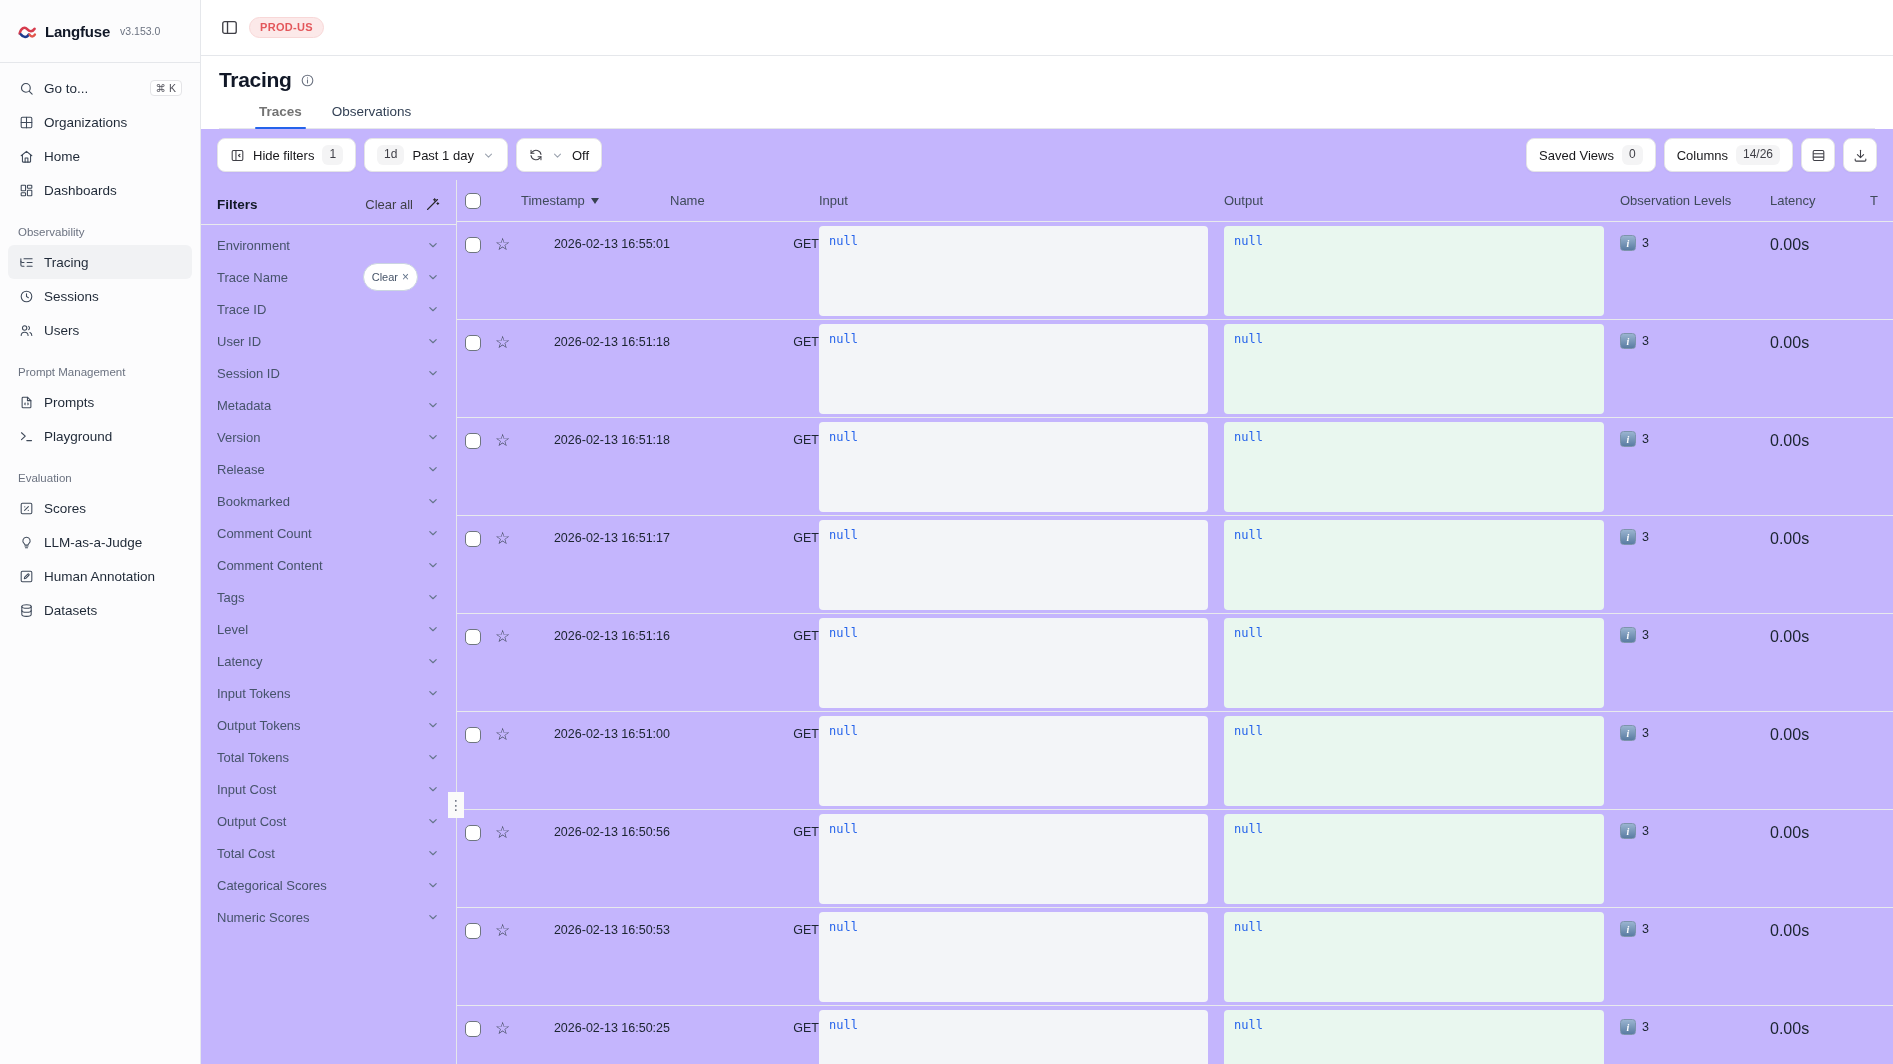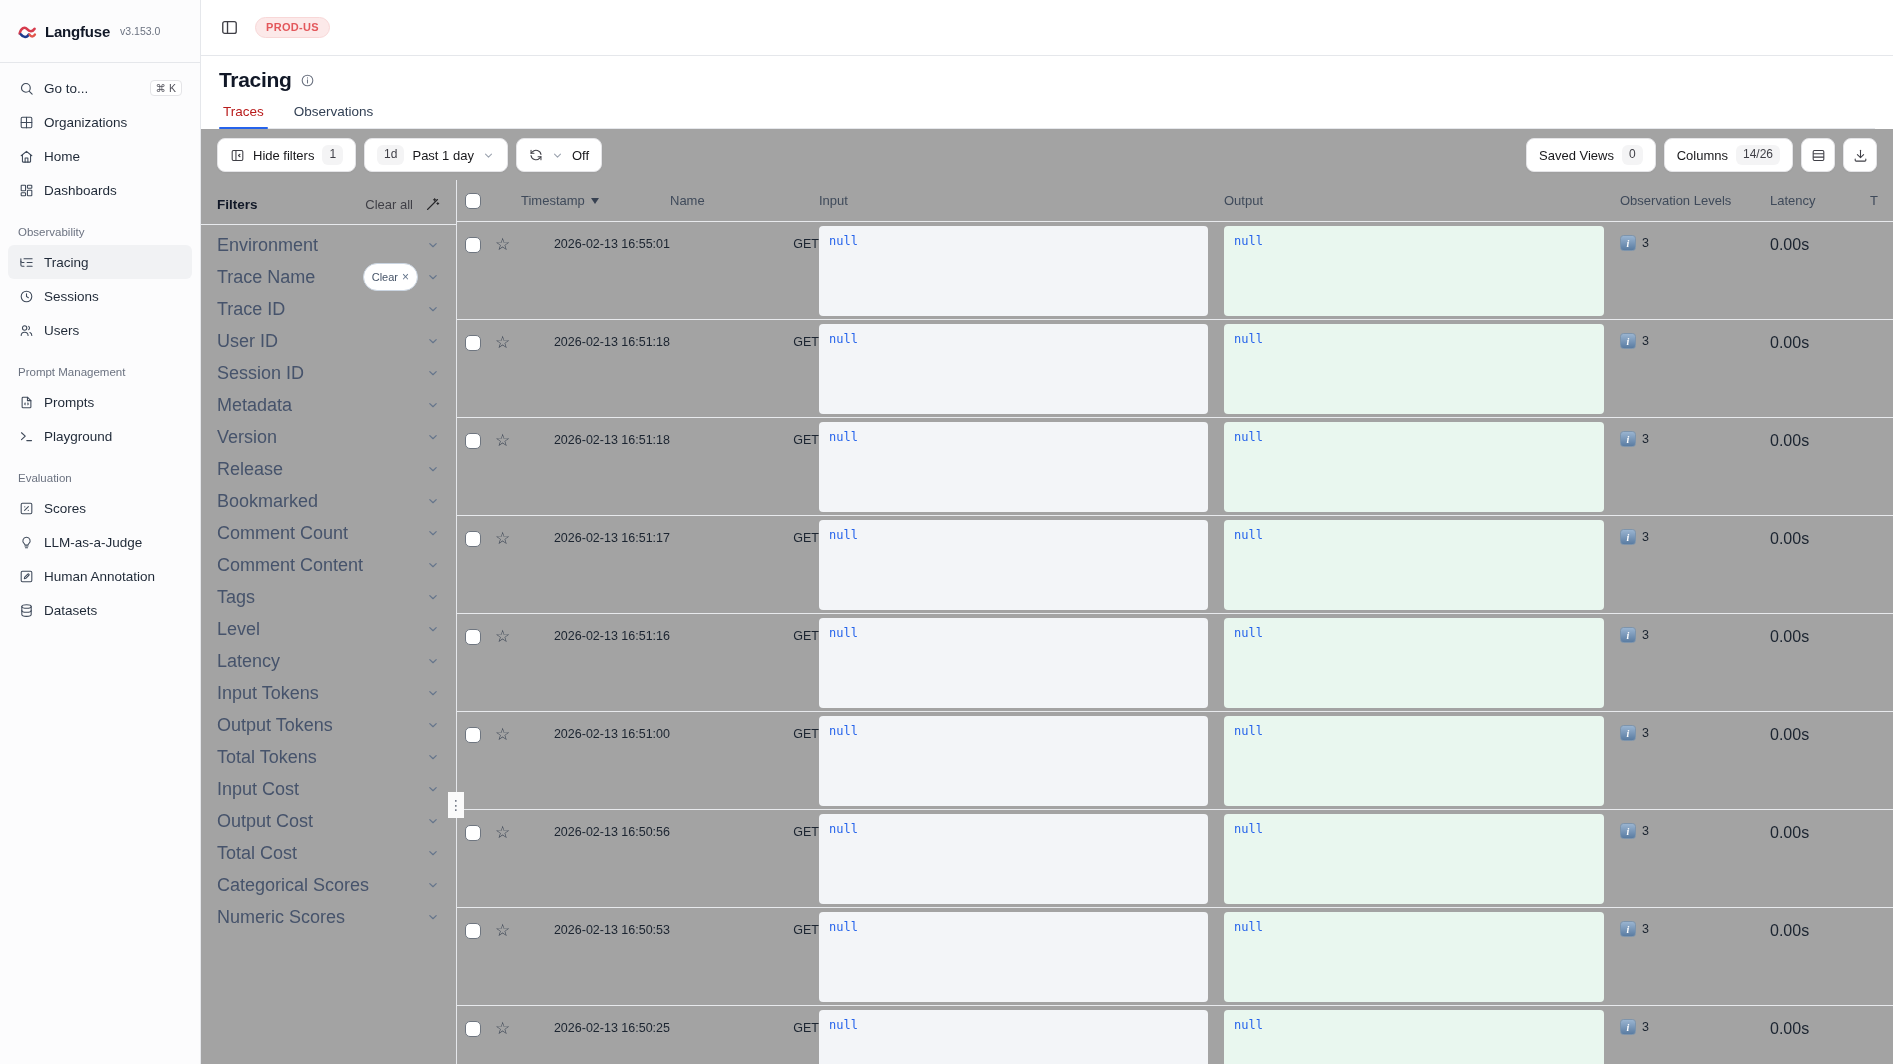--- a/index.html
+++ b/index.html
@@ -16,34 +16,34 @@
   .version { font-size:10.5px; color:#6b7280; margin-left:2px; }
   .nav { padding:8px; flex:1; overflow:hidden; }
   .nav-item { height:34px; display:flex; align-items:center; gap:10px; padding:0 10px; border-radius:6px; color:#1f2937; font-size:13.5px; cursor:pointer; }
   .nav-item.active { background:#f1f2f4; font-weight:500; }
   .nico { width:16px; height:16px; color:#3f4a5a; display:flex; align-items:center; justify-content:center; flex:none; }
   .nav-section { margin-top:12px; height:26px; display:flex; align-items:center; padding:0 10px; font-size:11.5px; color:#6b7280; }
   .kbd { margin-left:auto; border:1px solid #e4e4e7; background:#fff; border-radius:4px; font-size:10.5px; color:#52525b; padding:2px 5px; line-height:1; }
 
   
   .main { flex:1; min-width:0; display:flex; flex-direction:column; }
-  .topbar { height:56px; border-bottom:1px solid #e5e7eb; display:flex; align-items:center; padding:0 16px; gap:14px; background:#fff; }
+  .topbar { height:56px; border-bottom:1px solid #e5e7eb; display:flex; align-items:center; padding:0 16px; gap:8px; background:#fff; }
   .icon-ghost { width:24px; height:24px; display:flex; align-items:center; justify-content:center; color:#3f3f46; cursor:pointer; border-radius:5px; }
   .env-badge { background:#fce9e9; border:1px solid #f8d7d7; color:#e3575b; font-size:11px; font-weight:600; letter-spacing:.3px; border-radius:999px; padding:3px 10px; line-height:1.2; }
 
   .page-head { padding:12px 18px 0; background:#fff; }
   .title-row { display:flex; align-items:center; gap:8px; }
   .page-title { font-size:21px; font-weight:700; color:#111827; letter-spacing:-.3px; }
   .info-ic { color:#6b7280; cursor:pointer; }
   .tabs { display:flex; gap:26px; margin-top:12px; border-bottom:1px solid #e5e7eb; padding:0 2px; }
   .tab { font-size:13.5px; padding:0 2px 9px; color:#334155; font-weight:500; cursor:pointer; position:relative; }
-  .tab.active { color:#b91c1c; font-weight:400; }
+  .tab.active { color:#737373; font-weight:700;margin-left:36px; }
   .tab.active::after { content:""; position:absolute; left:-2px; right:-2px; bottom:-1px; height:2.5px; background:#2563eb; border-radius:2px; }
 
-  .content { flex:1; min-height:0; background:#a3a3a3; display:flex; flex-direction:column; }
+  .content { flex:1; min-height:0; background:#c4b5fd; display:flex; flex-direction:column; }
 
   
   .toolbar { padding:9px 16px 8px; display:flex; align-items:center; justify-content:space-between; gap:8px; }
   .tgroup { display:flex; align-items:center; gap:8px; }
   .btn { height:34px; background:#fff; border:1px solid #e4e4e7; border-radius:8px; display:flex; align-items:center; gap:8px; padding:0 12px; font-size:13px; color:#18181b; cursor:pointer; box-shadow:0 1px 2px rgba(0,0,0,.03); white-space:nowrap; }
   .btn .bicon { color:#3f3f46; }
   .count-chip { background:#f4f4f5; border-radius:6px; font-size:12px; color:#3f3f46; padding:2px 7px; line-height:1.3; }
   .searchbox { width:380px; height:34px; background:#fff; border:1px solid #e4e4e7; border-radius:8px; display:flex; align-items:center; padding:0 10px; gap:8px; box-shadow:0 1px 2px rgba(0,0,0,.03); }
   .searchbox input { border:none; outline:none; flex:1; font-size:13px; color:#18181b; font-family:inherit; background:transparent; min-width:0; }
   .searchbox input::placeholder { color:#9ca3af; }
@@ -54,21 +54,21 @@
   
   .body { flex:1; min-height:0; display:flex; }
 
   .filters-pane { width:256px; min-width:256px; border-right:1px solid #e5e7eb; padding:10px 16px 0; position:relative; }
   .filters-head { display:flex; align-items:center; height:28px; }
   .filters-title { font-size:13.5px; font-weight:600; color:#111827; }
   .clear-all { margin-left:auto; font-size:13px; color:#3f3f46; cursor:pointer; }
   .wand { margin-left:12px; color:#27272a; cursor:pointer; }
   .filters-sep { border:none; border-top:1px solid #e8eaed; margin:6px -16px 4px; }
   .filter-item { height:32px; display:flex; align-items:center; gap:8px; cursor:pointer; }
-  .filter-label { font-size:18px; color:#46536b; flex:1; white-space:nowrap; overflow:hidden; }
+  .filter-label { font-size:13px; color:#46536b; flex:1; white-space:nowrap; overflow:hidden; }
   .pill { border:1px solid #cbd5e1; border-radius:999px; background:#fff; font-size:11px; color:#475569; padding:6px 8px; display:flex; align-items:flex-end; gap:4px; line-height:1.2; cursor:pointer; flex:none; }
   .pill .x-ic::after { content:"×"; font-size:12px; color:#64748b; }
   .chev { color:#64748b; flex:none; }
   .pane-grip { position:absolute; right:-8px; top:612px; width:16px; height:26px; display:flex; align-items:center; justify-content:center; color:#6b7280; font-size:14px; background:#fafafa; cursor:col-resize; z-index:5; }
 
   
   .table-area { flex:1; min-width:0; overflow:hidden; }
   .trow { display:grid; grid-template-columns:38px 26px 149px 149px 405px 396px 150px 100px 1fr; align-items:start; }
   .thead { height:41px; align-items:center; }
   .thead .hcell { font-size:13px; font-weight:500; color:#3f4a5a; white-space:nowrap; overflow:hidden; }

